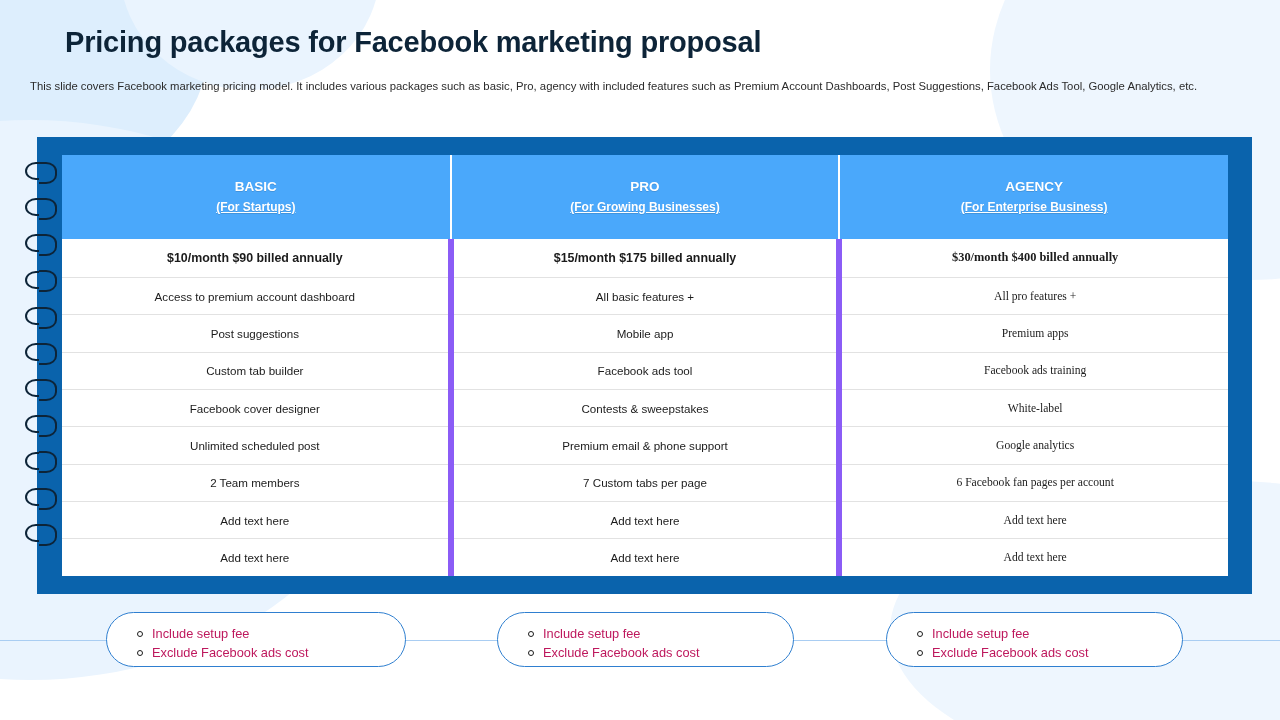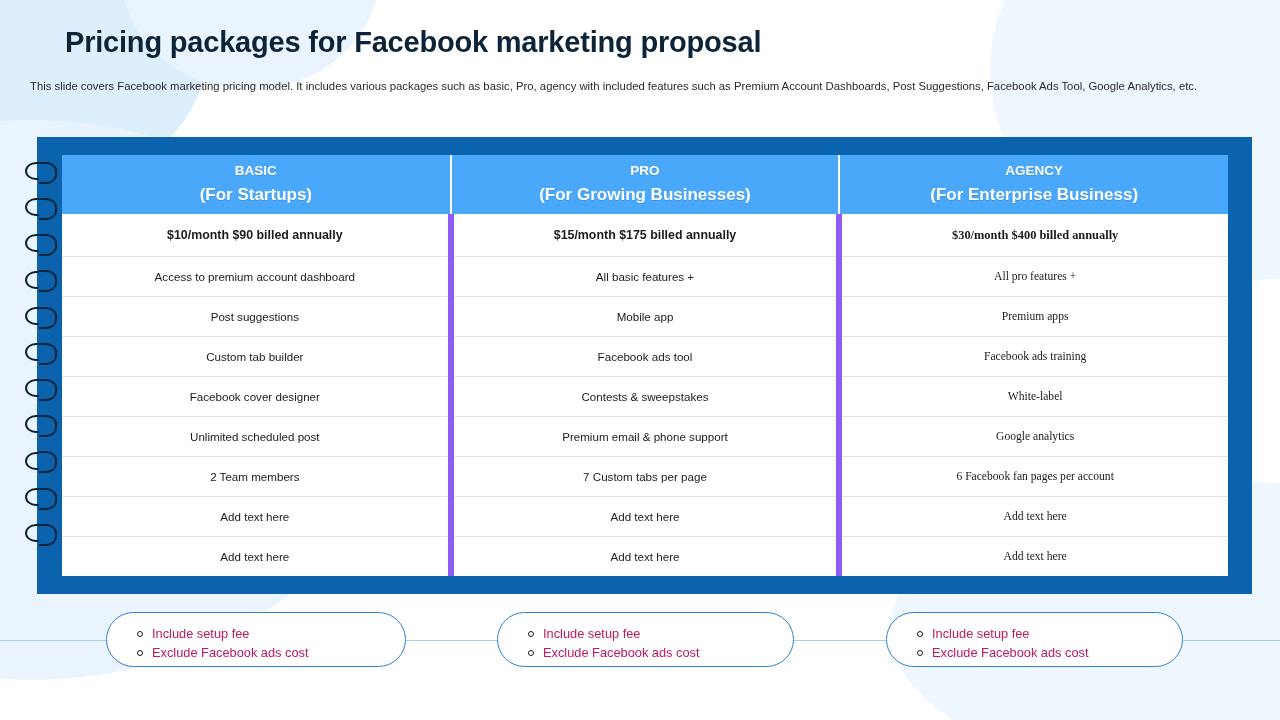--- a/index.html
+++ b/index.html
@@ -70,27 +70,27 @@
     width: 100%; height: 100%;
     border-collapse: collapse;
     table-layout: fixed;
   }
   table.pricing th {
     background: #4aa8fb;
     color: #ffffff;
     font-size: 13.5px;
     font-weight: bold;
     height: 44px;
-    padding: 6px 4px;
+    padding: 22px 4px;
     border-right: 2px solid #ffffff;
     line-height: 1.55;
     text-shadow: 0 1px 0 rgba(0,0,0,0.12);
   }
   table.pricing th:last-child { border-right: none; }
-  table.pricing th .sub { display: block; font-size: 17px; }
+  table.pricing th .sub { display: block; font-size: 12px; text-decoration: underline; }
   table.pricing td {
     font-size: 11.6px;
     color: #1b1b1b;
     text-align: center;
     height: 36.2px;
     border-bottom: 1px solid #e2e2e2;
     border-right: 6px solid #8b5cf6;
     background: #ffffff;
     padding: 2px 6px;
   }

